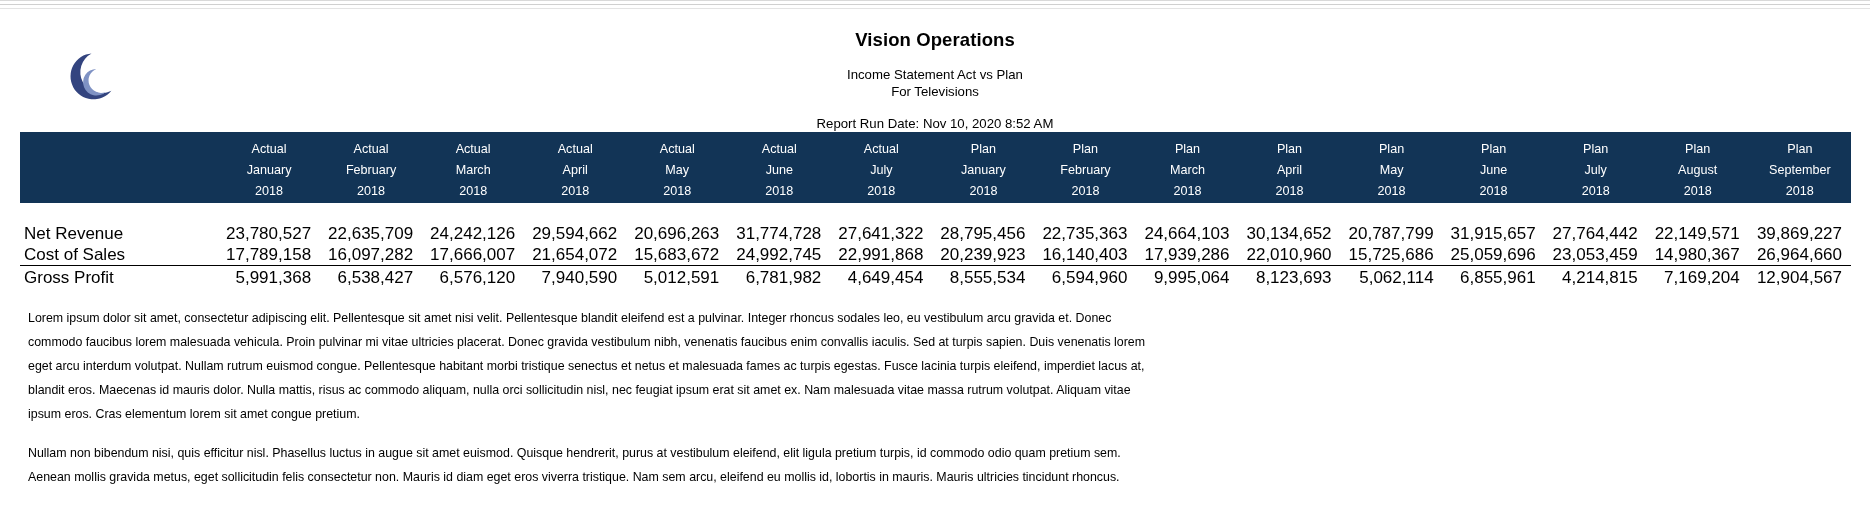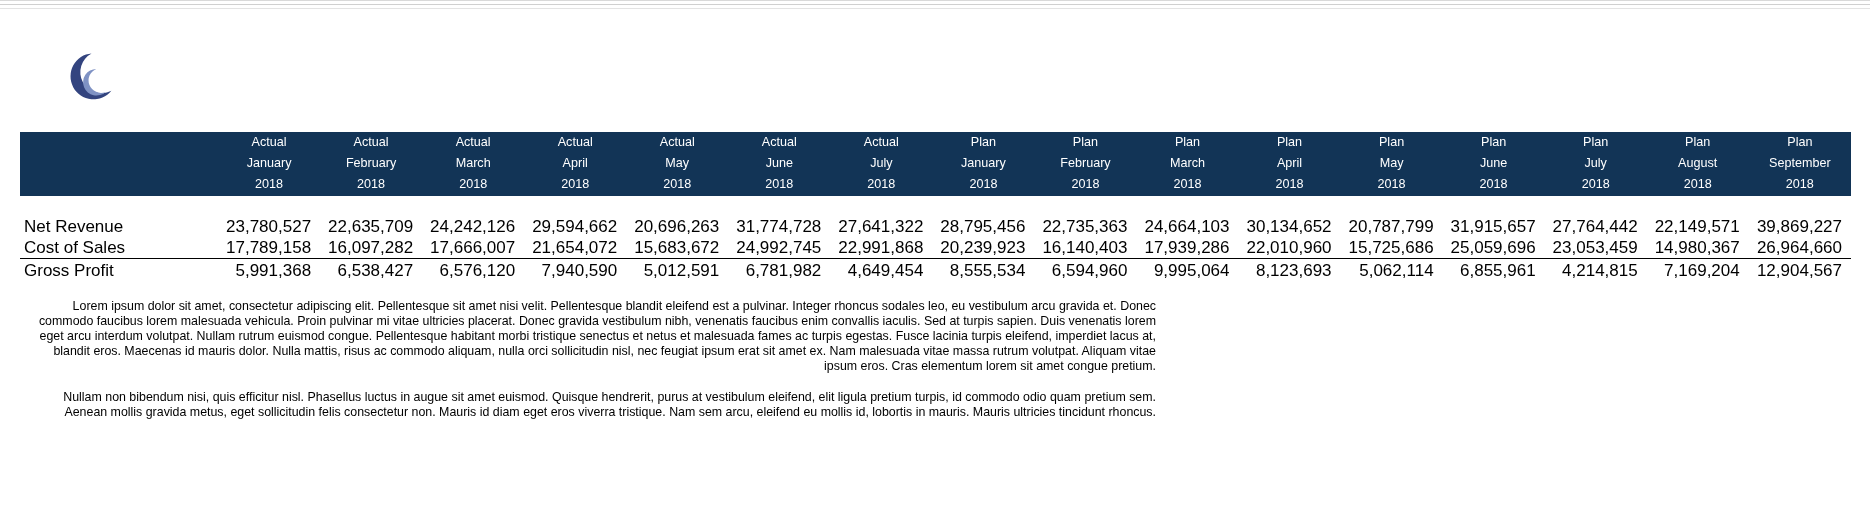--- a/index.html
+++ b/index.html
@@ -95,21 +95,21 @@
     color: #ffffff;
     font-size: 12.6px;
     font-weight: normal;
     text-align: center;
     padding: 0;
     vertical-align: middle;
     height: 21px;
     line-height: 21px;
   }
   thead tr.hdr th.lbl-cell { background: #123456; }
-  thead tr.hdr-top th   { padding-top: 0; height: 21px; }
+  thead tr.hdr-top th   { padding-top: 7px; height: 21px; }
   thead tr.hdr-bot th   { padding-bottom: 1px; height: 21px; }
 
   tbody td {
     font-size: 17px;
     padding: 0;
     height: 21px;
     vertical-align: middle;
     white-space: nowrap;
   }
   tbody tr.spacer td { height: 19px; }
@@ -125,25 +125,25 @@
     border-top: 1.2px solid #000000;
   }
   tbody tr.gp td { height: 23px; margin-left: 35px; }
 
   
   .notes {
     padding: 0 20px;
     margin-top: 17px;
   }
   .notes p {
-    margin: 16px;
+    margin: 8px;
     font-size: 12.4px;
-    line-height: 15px;
+    line-height: 24px;
     width: 1120px;
-    text-align: right;
+    text-align: left;
   }
   .notes p + p { margin-top: 15px; }
 </style>
 </head>
 <body>
 
 <div class="top-rule-a"></div>
 <div class="top-rule-b"></div>
 <div class="top-rule-c"></div>
 
@@ -152,20 +152,28 @@
   <div class="head-band">
 
     <div class="logo">
       <svg viewBox="0 0 100 100" width="92" height="92" aria-hidden="true">
         <path d="M 72 9 A 41 41 0 1 0 72 91 A 34 34 0 1 1 72 9 Z" fill="#080a14"></path>
         <path d="M 77 32 A 25 25 0 1 0 77 78 A 20.5 20.5 0 1 1 77 32 Z" fill="#33447f" transform="rotate(-28 55 55)"></path>
         <path d="M 75 47 A 14.5 14.5 0 1 0 75 74 A 11.5 11.5 0 1 1 75 47 Z" fill="#7f92c4" transform="rotate(-22 57 60)"></path>
       </svg>
     </div>
 
+    <div class="titles">
+      <div class="org-title">Vision Operations</div>
+      <div class="sub-lines">
+        <div>Income Statement Act vs Plan</div>
+        <div>For Televisions</div>
+      </div>
+      <div class="run-date">Report Run Date: Nov 10, 2020 8:52 AM</div>
+    </div>
 
   </div>
 
   <div class="tbl-wrap">
     <table class="fin">
       <colgroup>
         <col class="lbl">
         <col class="num">
           <col class="num">
           <col class="num">

